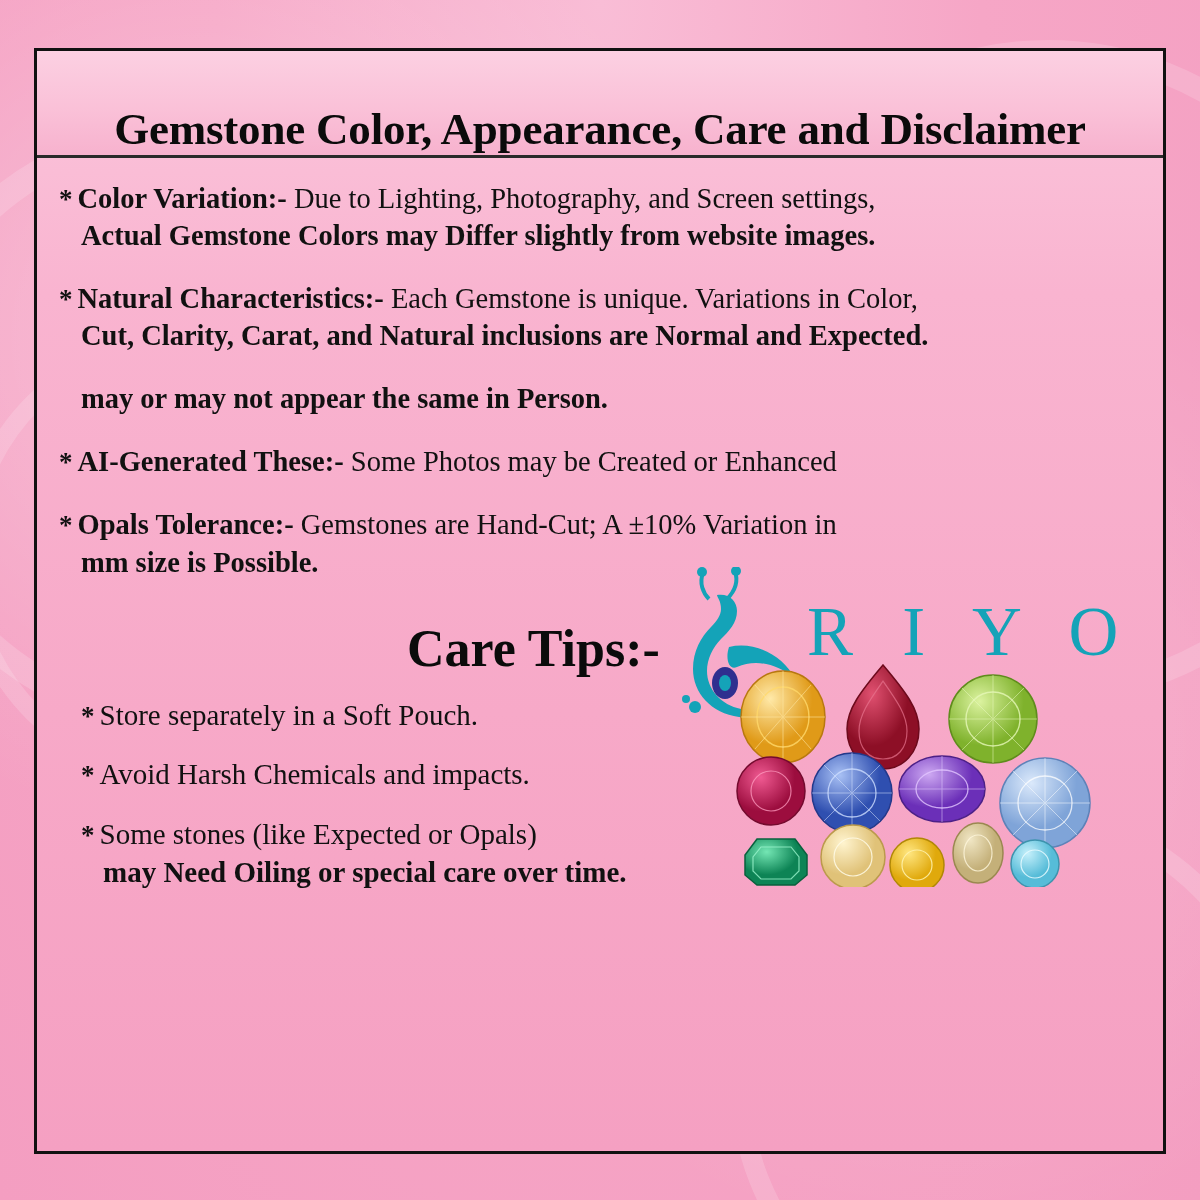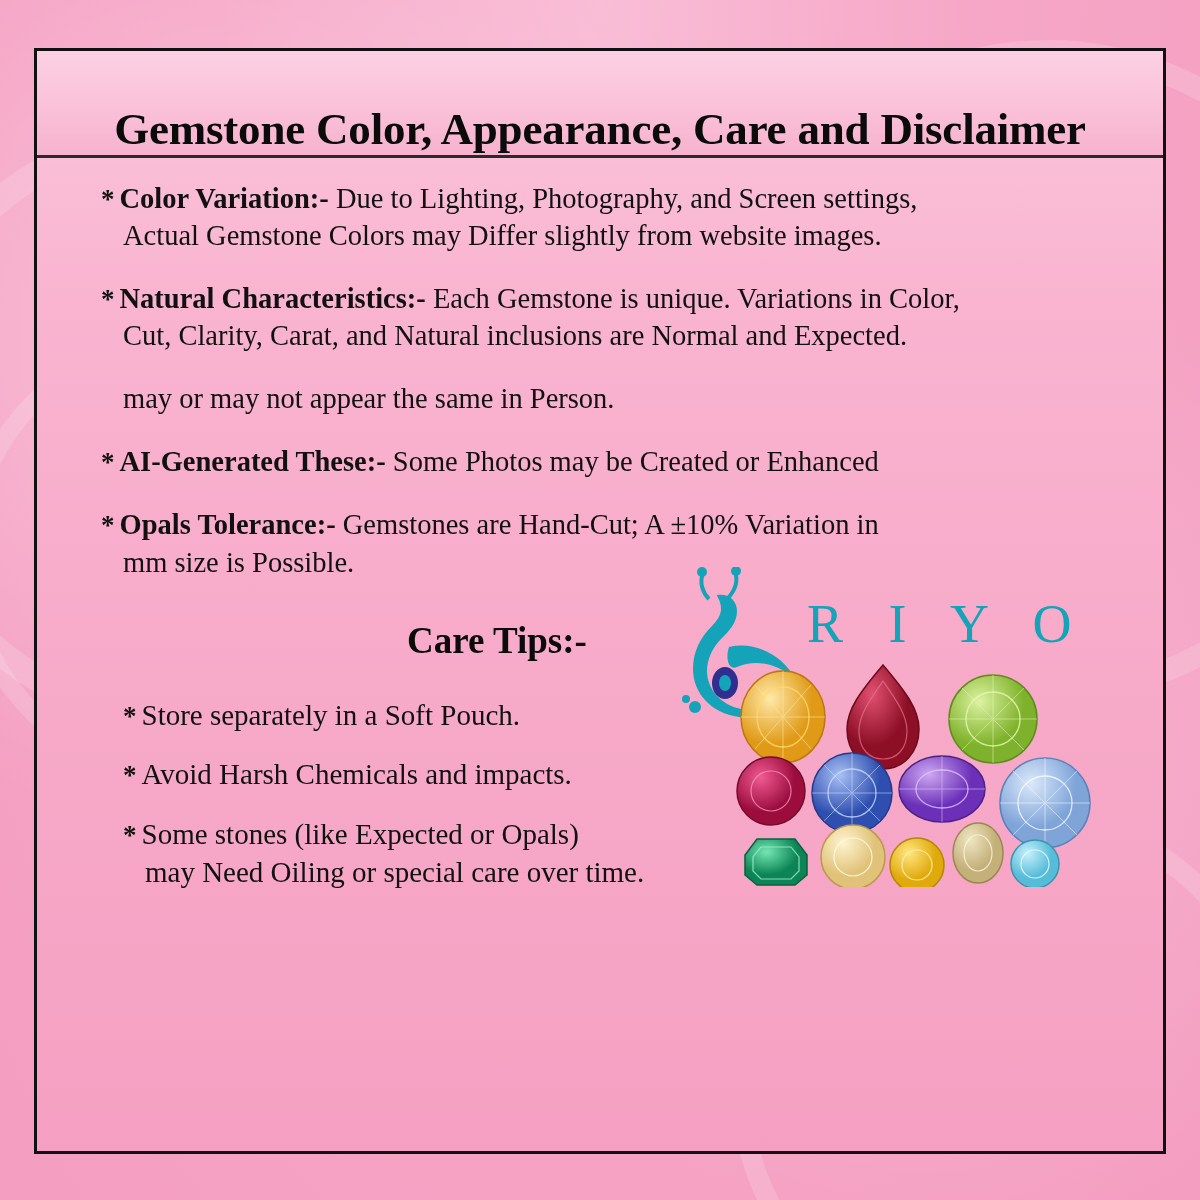--- a/index.html
+++ b/index.html
@@ -69,64 +69,63 @@
   .body-area {
     position: relative;
     padding: 22px 26px 0 22px;
   }
 
   .item {
     margin-bottom: 26px;
     color: #111;
     font-size: 28.5px;
     line-height: 1.30;
-    margin-left: 42px;
   }
   .item .ln {
     display: block;
     white-space: nowrap;
   }
-  .item .ln.indent { padding-left: 22px; }
+  .item .ln.indent { padding-left: 22px; font-weight: bold; }
   .star {
     font-size: 27px;
     font-weight: bold;
     padding-right: 5px;
   }
   .lead {
     font-weight: bold;
   }
 
   
   .care-row {
     position: relative;
     height: 86px;
     margin-top: -2px;
   }
   .care-tips {
     position: absolute;
     left: 348px;
     top: 14px;
-    font-size: 37px;
+    font-size: 52px;
     font-weight: bold;
     color: #0b0b0b;
   }
 
   
   .logo {
     position: absolute;
     left: 600px;
     top: -64px;
     width: 520px;
     height: 190px;
   }
   .logo-text {
     position: absolute;
     left: 148px;
     top: 52px;
-    font-size: 54px;
+    font-size: 69px;
     letter-spacing: 16px;
     color: #14a3b8;
     font-family: "Liberation Serif", serif;
   }
   .peacock {
     position: absolute;
     left: 0px;
     top: 26px;
   }
 

